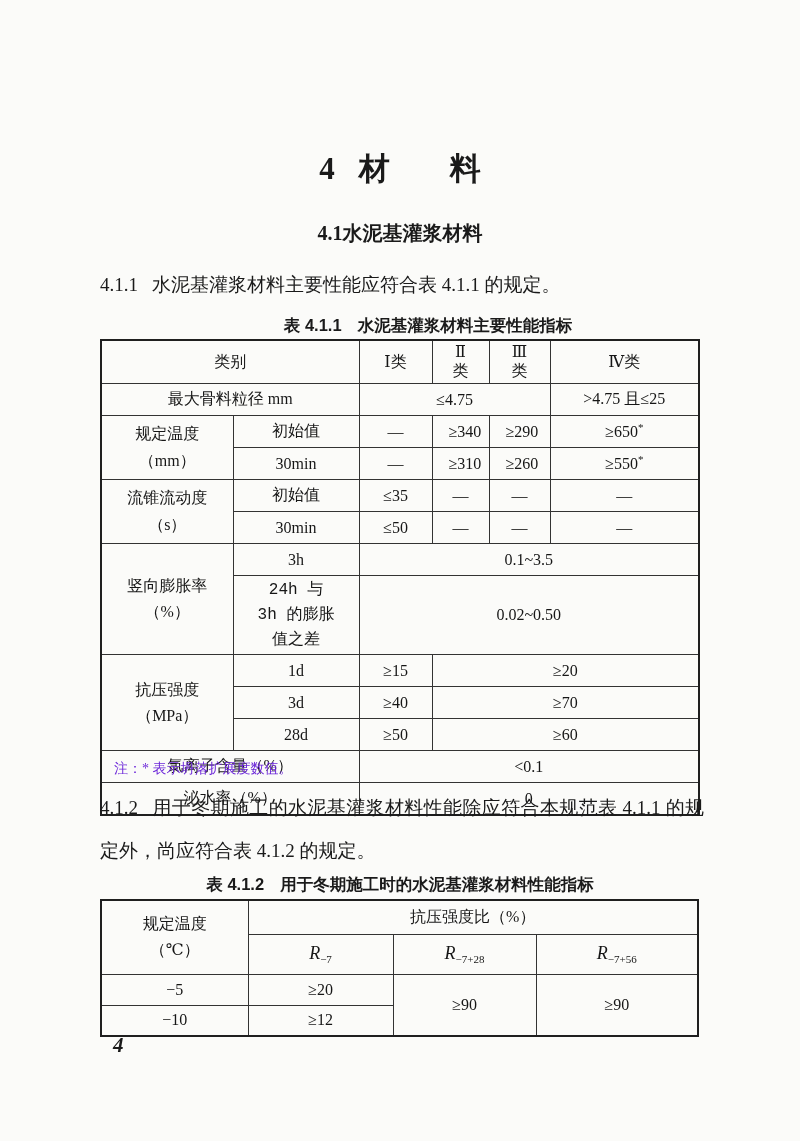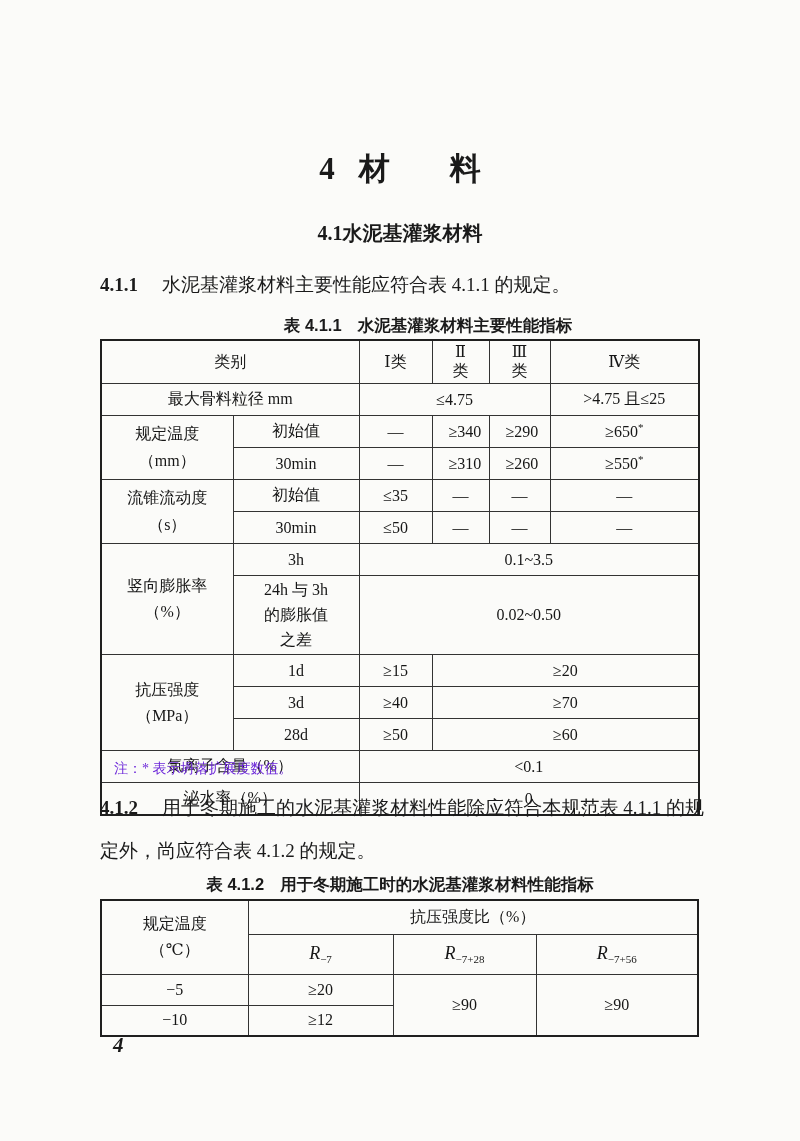--- a/index.html
+++ b/index.html
@@ -20,21 +20,21 @@
   .section{
     position:absolute;top:220px;left:0;width:100%;
     display:flex;justify-content:center;align-items:baseline;
     font-size:20px;font-weight:bold;
   }
   .section .num{}
   .clause{
     position:absolute;left:100px;width:604px;
     font-size:19px;line-height:43px;text-align:justify;margin:0;
   }
-  .clause .cnum{font-weight:bold;margin-right:24px;}
+  .clause .cnum{font-weight:normal;margin-right:14px;}
   .clause1{top:263px;}
   .clause2{top:786px;}
   
   .caption{
     position:absolute;left:0;width:100%;
     display:flex;justify-content:center;align-items:baseline;
     font-family:"Liberation Sans","DejaVu Sans",sans-serif;
     font-size:16.5px;font-weight:bold;
   }
   .caption .clabel{margin-right:16px;}
@@ -62,21 +62,21 @@
     font-size:16px;padding:1px 16px;color:#161616;
     overflow:hidden;
   }
   .t1 tr{height:32px;}
   .t1 tr.hdr{height:34px;}
   .t1 tr.tall{height:58px;}
   .t2 tr.hdr1{height:34px;}
   .t2 tr.hdr2{height:40px;}
   .t2 tr.data{height:31px;}
   .ml{white-space:pre-line;line-height:1.65;}
-  .wrapcell{line-height:1.55;padding:2px 24px;}
+  .wrapcell{line-height:1.55;padding:2px 24px;font-family:Liberation Mono, monospace;}
   sup.star{font-size:11px;vertical-align:super;line-height:0;}
   .rsym{font-style:italic;font-size:18px;}
   .rsub{font-size:11px;}
 </style>
 </head>
 <body>
 
 <div class="page">
 
   <h1 class="chapter" style="margin:0;">

